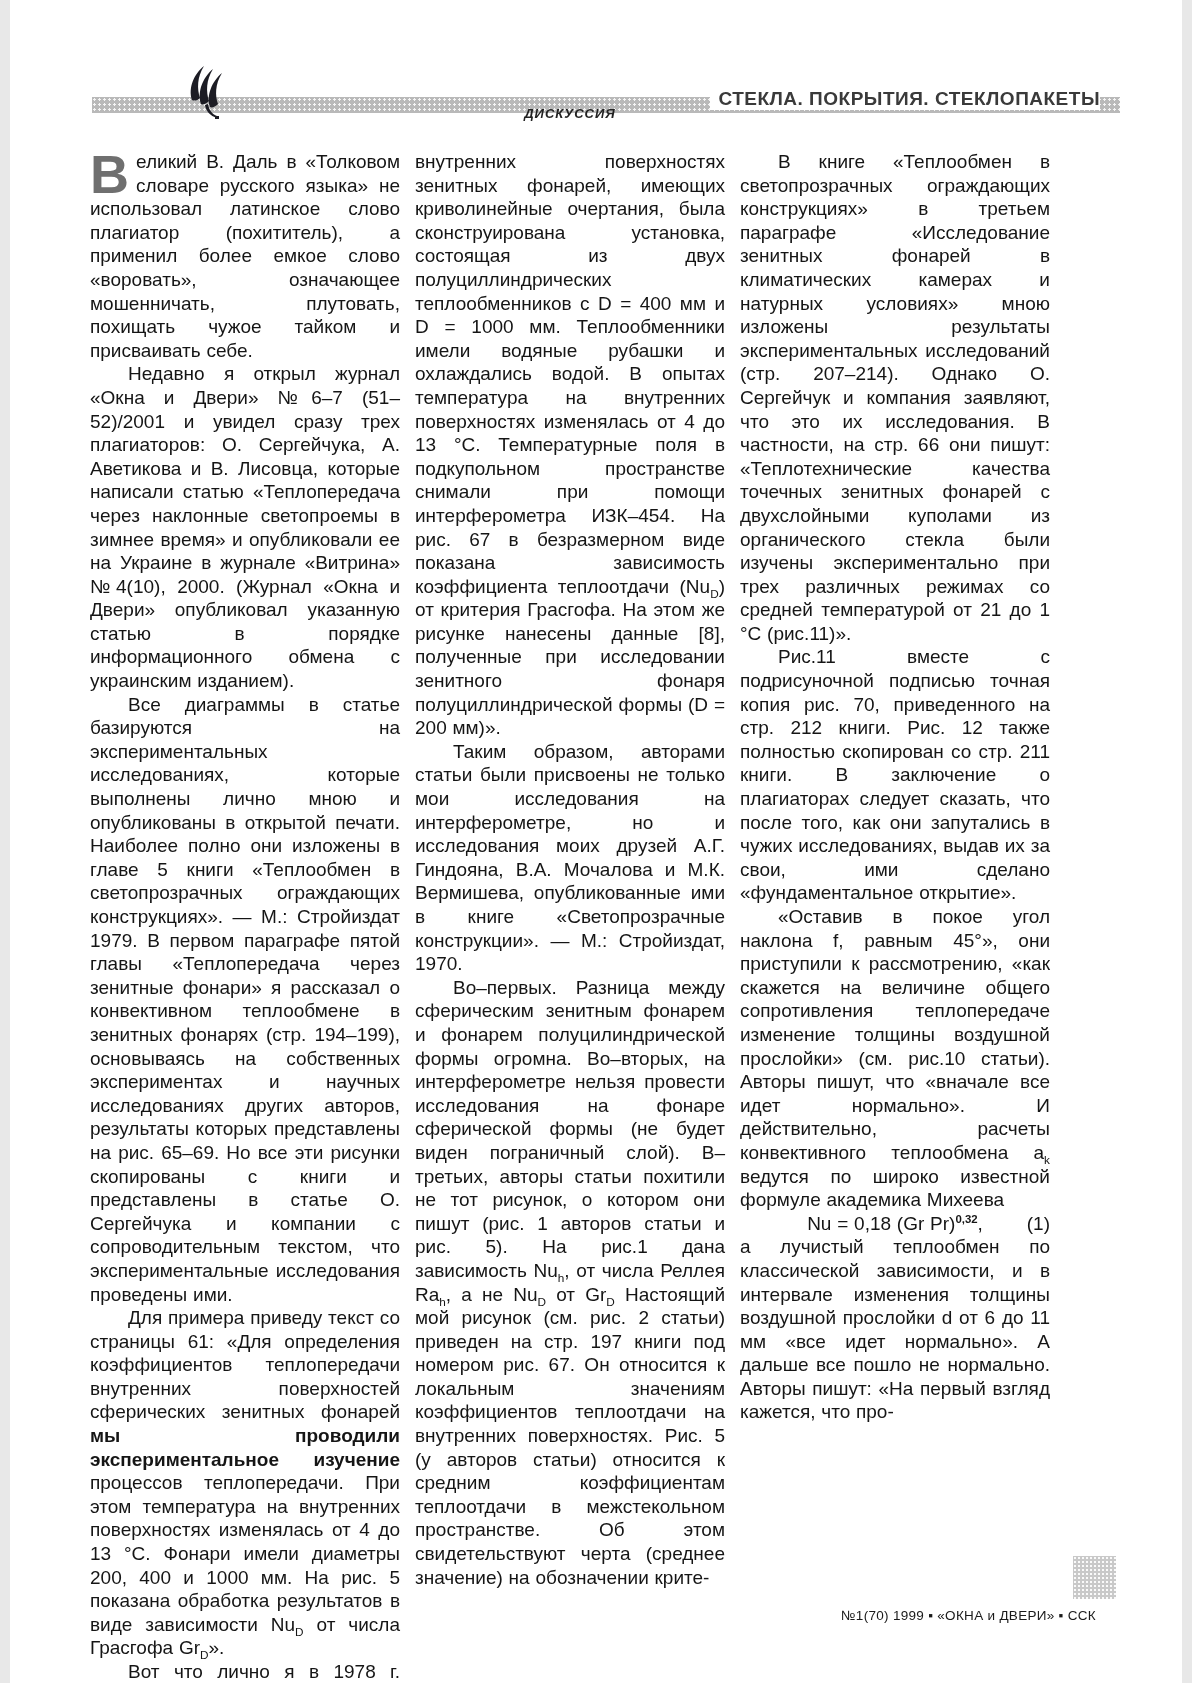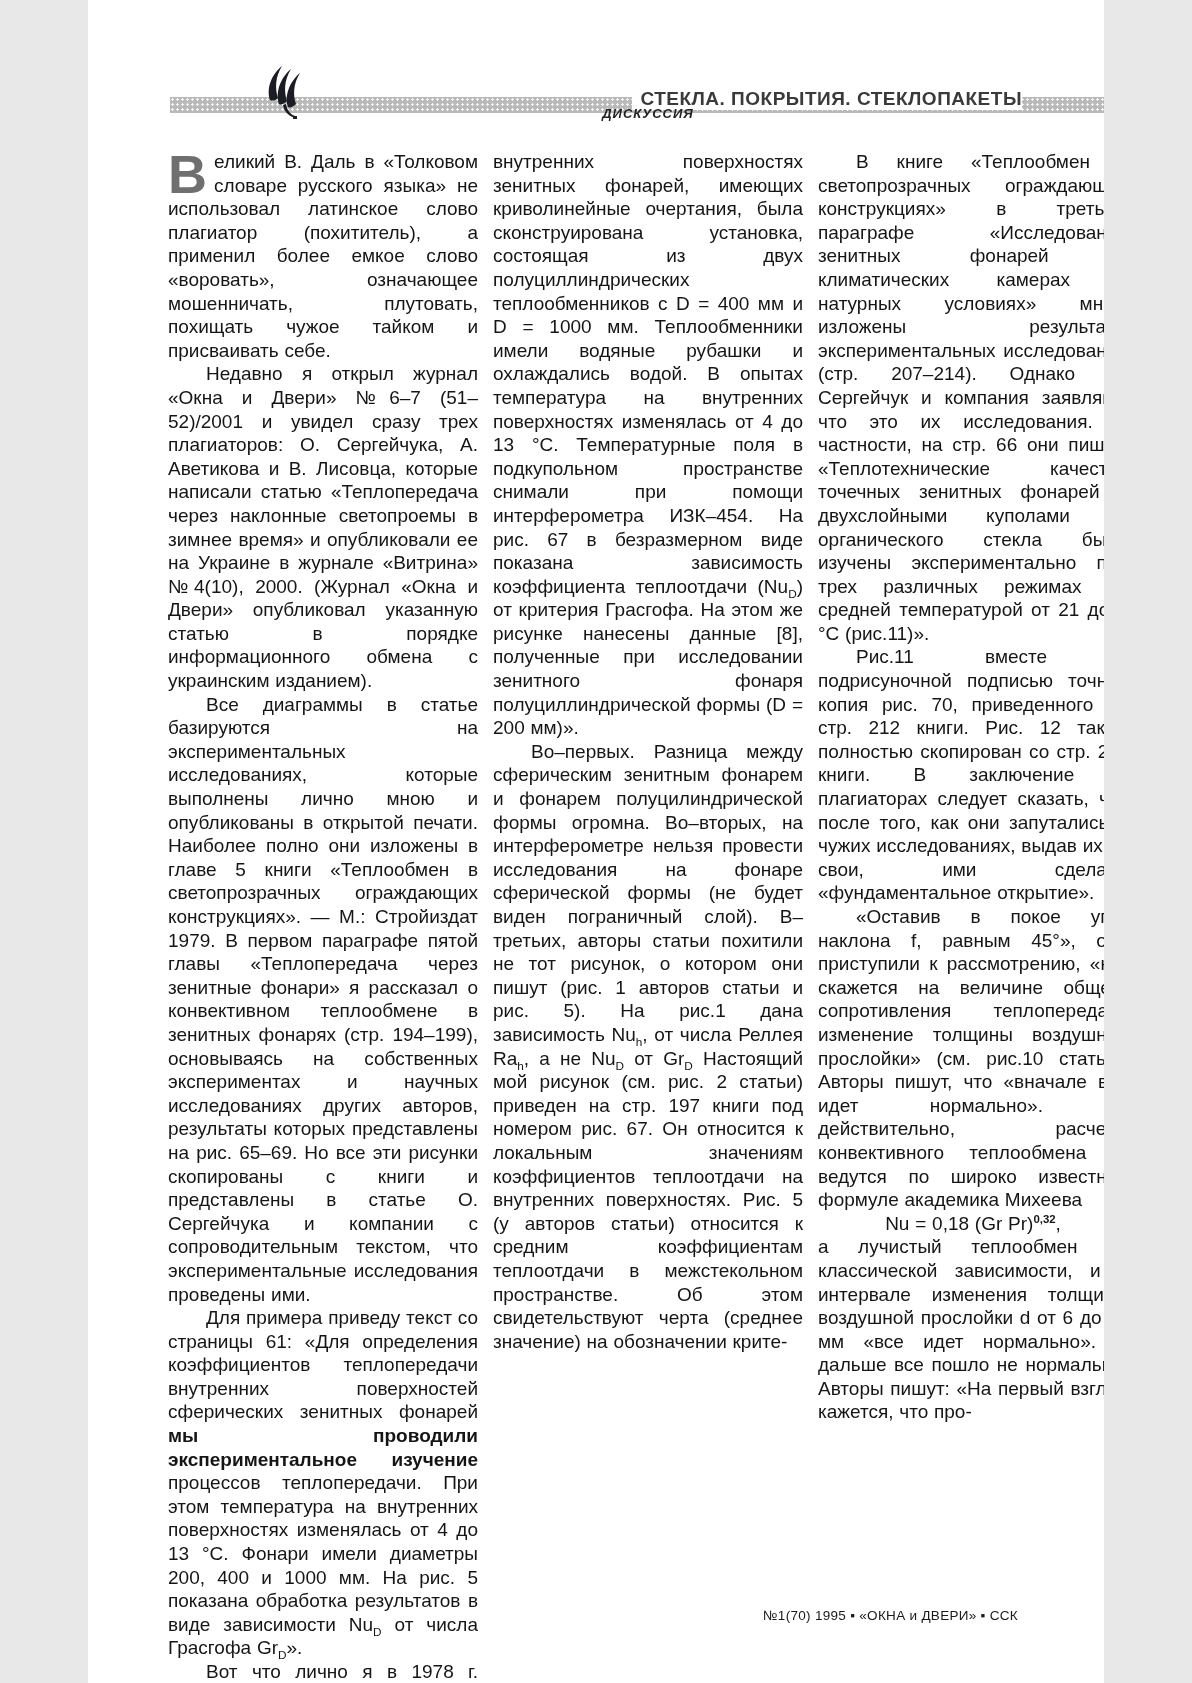--- a/index.html
+++ b/index.html
@@ -1,18 +1,18 @@
 <!DOCTYPE html>
 <html lang="ru"><head>
 <meta charset="utf-8">
 <style>
   html,body{margin:0;padding:0;background:#e8e8e8;}
   .page{
     position:relative;
-    width:1016px;height:1683px;
+    width:1172px;height:1683px;
     margin:0 auto;
     background:#ffffff;
     font-family:"Liberation Sans","DejaVu Sans",sans-serif;
     color:var(--text,#151515);
     overflow:hidden;
   }
   
   .rule{
     position:absolute;left:82px;top:97px;width:1028px;height:16px;
     background-color:var(--bar,#b9b9b9);
@@ -91,28 +91,29 @@
   <main class="columns">
     <div class="col">
         <p class="para"><span class="dropcap">В</span>еликий В. Даль в «Толковом словаре русского языка» не использовал латинское слово плагиатор (похититель), а применил более емкое слово «воровать», означающее мошенничать, плутовать, похищать чужое тайком и присваивать себе.</p>
         <p class="para ind">Недавно я открыл журнал «Окна и Двери» №6–7 (51–52)/2001 и увидел сразу трех плагиаторов: О. Сергейчука, А. Аветикова и В. Лисовца, которые написали статью «Теплопередача через наклонные светопроемы в зимнее время» и опубликовали ее на Украине в журнале «Витрина» №4(10), 2000. (Журнал «Окна и Двери» опубликовал указанную статью в порядке информационного обмена с украинским изданием).</p>
         <p class="para ind">Все диаграммы в статье базируются на экспериментальных исследованиях, которые выполнены лично мною и опубликованы в открытой печати. Наиболее полно они изложены в главе 5 книги «Теплообмен в светопрозрачных ограждающих конструкциях». — М.: Стройиздат 1979. В первом параграфе пятой главы «Теплопередача через зенитные фонари» я рассказал о конвективном теплообмене в зенитных фонарях (стр. 194–199), основываясь на собственных экспериментах и научных исследованиях других авторов, результаты которых представлены на рис. 65–69. Но все эти рисунки скопированы с книги и представлены в статье О. Сергейчука и компании с сопроводительным текстом, что экспериментальные исследования проведены ими.</p>
         <p class="para ind">Для примера приведу текст со страницы 61: «Для определения коэффициентов теплопередачи внутренних поверхностей сферических зенитных фонарей <b>мы проводили экспериментальное изучение</b> процессов теплопередачи. При этом температура на внутренних поверхностях изменялась от 4 до 13 °С. Фонари имели диаметры 200, 400 и 1000 мм. На рис. 5 показана обработка результатов в виде зависимости Nu<sub>D</sub> от числа Грасгофа Gr<sub>D</sub>».</p>
         <p class="para ind">Вот что лично я в 1978 г. написал в книге на стр. 196: «Для определения коэффициентов теплоотдачи на</p>
       </div>
     <div class="col">
         <p class="para">внутренних поверхностях зенитных фонарей, имеющих криволинейные очертания, была сконструирована установка, состоящая из двух полуциллиндрических теплообменников с D = 400 мм и D = 1000 мм. Теплообменники имели водяные рубашки и охлаждались водой. В опытах температура на внутренних поверхностях изменялась от 4 до 13 °С. Температурные поля в подкупольном пространстве снимали при помощи интерферометра ИЗК–454. На рис. 67 в безразмерном виде показана зависимость коэффициента теплоотдачи (Nu<sub>D</sub>) от критерия Грасгофа. На этом же рисунке нанесены данные [8], полученные при исследовании зенитного фонаря полуциллиндрической формы (D = 200 мм)».</p>
+        <p class="para ind">Таким образом, авторами статьи были присвоены не только мои исследования на интерферометре, но и исследования моих друзей А.Г. Гиндояна, В.А. Мочалова и М.К. Вермишева, опубликованные ими в книге «Светопрозрачные конструкции». — М.: Стройиздат, 1970.</p>
         <p class="para ind">Во–первых. Разница между сферическим зенитным фонарем и фонарем полуцилиндрической формы огромна. Во–вторых, на интерферометре нельзя провести исследования на фонаре сферической формы (не будет виден пограничный слой). В–третьих, авторы статьи похитили не тот рисунок, о котором они пишут (рис. 1 авторов статьи и рис. 5). На рис.1 дана зависимость Nu<sub>h</sub>, от числа Реллея Ra<sub>h</sub>, а не Nu<sub>D</sub> от Gr<sub>D</sub> Настоящий мой рисунок (см. рис. 2 статьи) приведен на стр. 197 книги под номером рис. 67. Он относится к локальным значениям коэффициентов теплоотдачи на внутренних поверхностях. Рис. 5 (у авторов статьи) относится к средним коэффициентам теплоотдачи в межстекольном пространстве. Об этом свидетельствуют черта (среднее значение) на обозначении крите-</p>
       </div>
     <div class="col">
         <p class="para ind">В книге «Теплообмен в светопрозрачных ограждающих конструкциях» в третьем параграфе «Исследование зенитных фонарей в климатических камерах и натурных условиях» мною изложены результаты экспериментальных исследований (стр. 207–214). Однако О. Сергейчук и компания заявляют, что это их исследования. В частности, на стр. 66 они пишут: «Теплотехнические качества точечных зенитных фонарей с двухслойными куполами из органического стекла были изучены экспериментально при трех различных режимах со средней температурой от 21 до 1 °С (рис.11)».</p>
         <p class="para ind">Рис.11 вместе с подрисуночной подписью точная копия рис. 70, приведенного на стр. 212 книги. Рис. 12 также полностью скопирован со стр. 211 книги. В заключение о плагиаторах следует сказать, что после того, как они запутались в чужих исследованиях, выдав их за свои, ими сделано «фундаментальное открытие».</p>
         <p class="para ind">«Оставив в покое угол наклона f, равным 45°», они приступили к рассмотрению, «как скажется на величине общего сопротивления теплопередаче изменение толщины воздушной прослойки» (см. рис.10 статьи). Авторы пишут, что «вначале все идет нормально». И действительно, расчеты конвективного теплообмена a<sub>k</sub> ведутся по широко известной формуле академика Михеева</p>
         <p class="formula"><span>Nu = 0,18 (Gr Pr)<sup>0,32</sup>,</span><span class="eq">(1)</span></p>
         <p class="para">а лучистый теплообмен по классической зависимости, и в интервале изменения толщины воздушной прослойки d от 6 до 11 мм «все идет нормально». А дальше все пошло не нормально. Авторы пишут: «На первый взгляд кажется, что про-</p>
       </div>
   </main>
 
   <div class="corner-box"></div>
 
-  <div class="footer-text">№1(70) 1995 ▪ «ОКНА и ДВЕРИ» ▪ ССК</div>
+  <div class="footer-text">№1(70) 1999 ▪ «ОКНА и ДВЕРИ» ▪ ССК</div>
 
 </div>
 
 </body></html>

